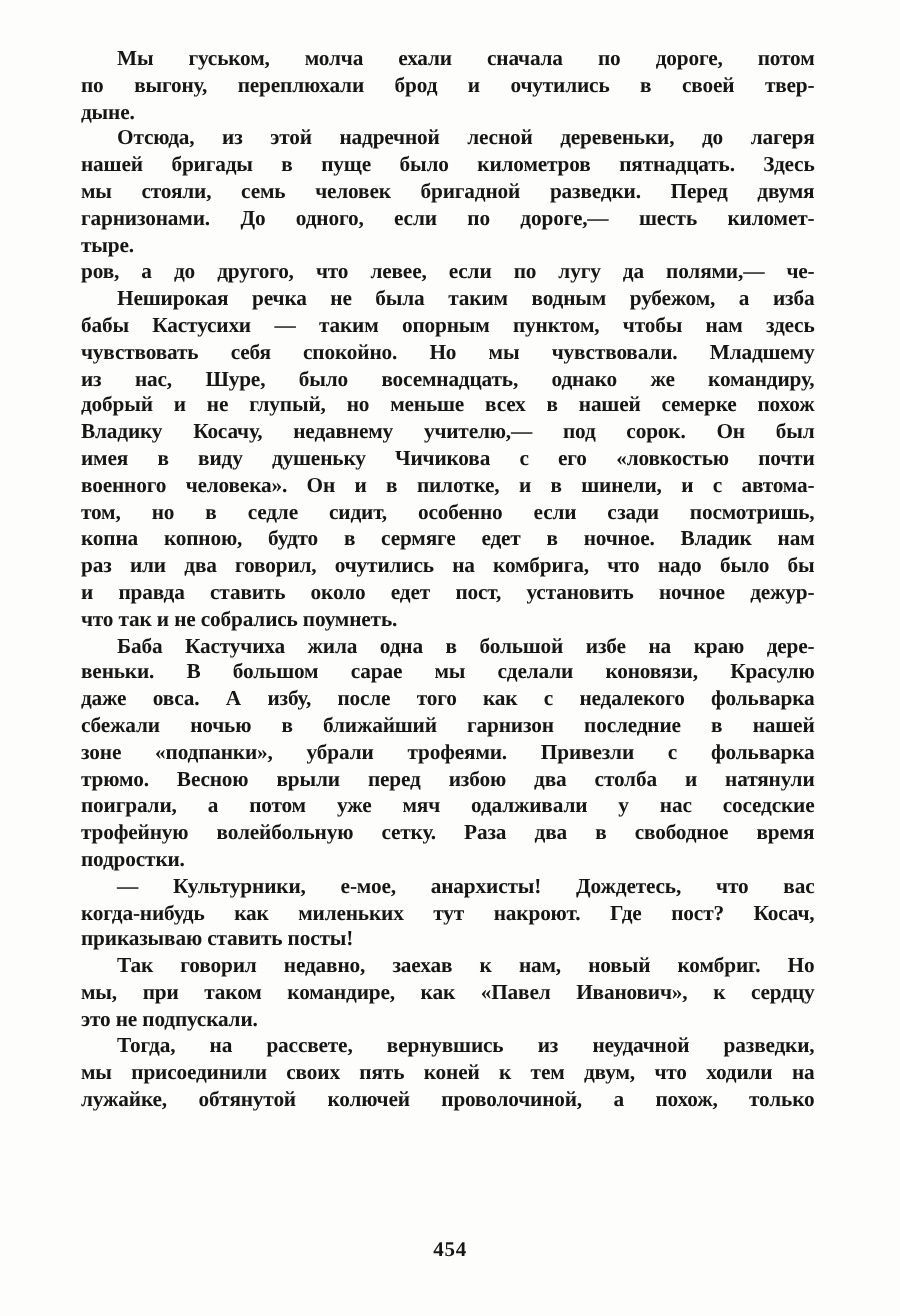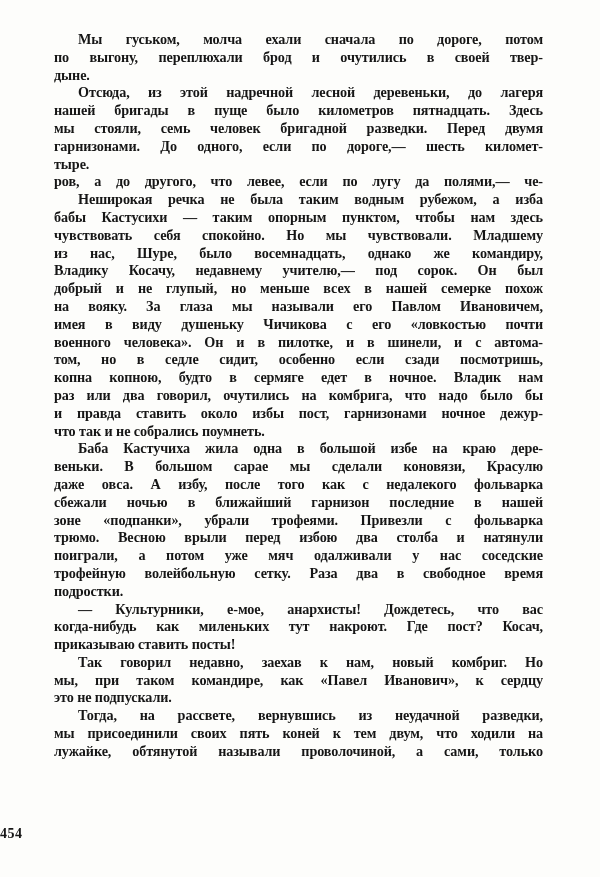--- a/index.html
+++ b/index.html
@@ -39,20 +39,21 @@
     padding-left: 24px;
   }
   .line.end {
     text-align-last: left;
   }
   .page-number {
     position: absolute;
     left: 0;
     top: 826px;
     width: 100%;
+    text-align: center;
     font-size: 14px;
     font-weight: bold;
     letter-spacing: 0.5px;
   }
 </style>
 </head>
 <body>
 
 <div class="page" style="background: rgb(253, 253, 251); color: rgb(22, 22, 22);">
   <div class="text-block">
@@ -62,43 +63,42 @@
       <div class="line indent">Отсюда, из этой надречной лесной деревеньки, до лагеря</div>
       <div class="line">нашей бригады в пуще было километров пятнадцать. Здесь</div>
       <div class="line">мы стояли, семь человек бригадной разведки. Перед двумя</div>
       <div class="line">гарнизонами. До одного, если по дороге,— шесть километ-</div>
       <div class="line end">тыре.</div>
       <div class="line">ров, а до другого, что левее, если по лугу да полями,— че-</div>
       <div class="line indent">Неширокая речка не была таким водным рубежом, а изба</div>
       <div class="line">бабы Кастусихи — таким опорным пунктом, чтобы нам здесь</div>
       <div class="line">чувствовать себя спокойно. Но мы чувствовали. Младшему</div>
       <div class="line">из нас, Шуре, было восемнадцать, однако же командиру,</div>
+      <div class="line">добрый и не глупый, но меньше всех в нашей семерке похож</div>
       <div class="line">Владику Косачу, недавнему учителю,— под сорок. Он был</div>
-      <div class="line">добрый и не глупый, но меньше всех в нашей семерке похож</div>
-      <div class="line">на вояку. За глаза мы называли его Павлом Ивановичем,</div>
       <div class="line">имея в виду душеньку Чичикова с его «ловкостью почти</div>
       <div class="line">военного человека». Он и в пилотке, и в шинели, и с автома-</div>
       <div class="line">том, но в седле сидит, особенно если сзади посмотришь,</div>
       <div class="line">копна копною, будто в сермяге едет в ночное. Владик нам</div>
       <div class="line">раз или два говорил, очутились на комбрига, что надо было бы</div>
-      <div class="line">и правда ставить около избы пост, гарнизонами ночное дежур-</div>
+      <div class="line">и правда ставить около едет пост, установить ночное дежур-</div>
       <div class="line end">что так и не собрались поумнеть.</div>
       <div class="line indent">Баба Кастучиха жила одна в большой избе на краю дере-</div>
       <div class="line">веньки. В большом сарае мы сделали коновязи, Красулю</div>
       <div class="line">даже овса. А избу, после того как с недалекого фольварка</div>
       <div class="line">сбежали ночью в ближайший гарнизон последние в нашей</div>
       <div class="line">зоне «подпанки», убрали трофеями. Привезли с фольварка</div>
       <div class="line">трюмо. Весною врыли перед избою два столба и натянули</div>
       <div class="line">поиграли, а потом уже мяч одалживали у нас соседские</div>
       <div class="line">трофейную волейбольную сетку. Раза два в свободное время</div>
       <div class="line end">подростки.</div>
       <div class="line indent">— Культурники, е-мое, анархисты! Дождетесь, что вас</div>
       <div class="line">когда-нибудь как миленьких тут накроют. Где пост? Косач,</div>
       <div class="line end">приказываю ставить посты!</div>
       <div class="line indent">Так говорил недавно, заехав к нам, новый комбриг. Но</div>
       <div class="line">мы, при таком командире, как «Павел Иванович», к сердцу</div>
       <div class="line end">это не подпускали.</div>
       <div class="line indent">Тогда, на рассвете, вернувшись из неудачной разведки,</div>
       <div class="line">мы присоединили своих пять коней к тем двум, что ходили на</div>
-      <div class="line">лужайке, обтянутой называли проволочиной, а сами, только</div>
+      <div class="line">лужайке, обтянутой колючей проволочиной, а похож, только</div>
     </div>
   <div class="page-number">454</div>
 </div>
 
 </body></html>

